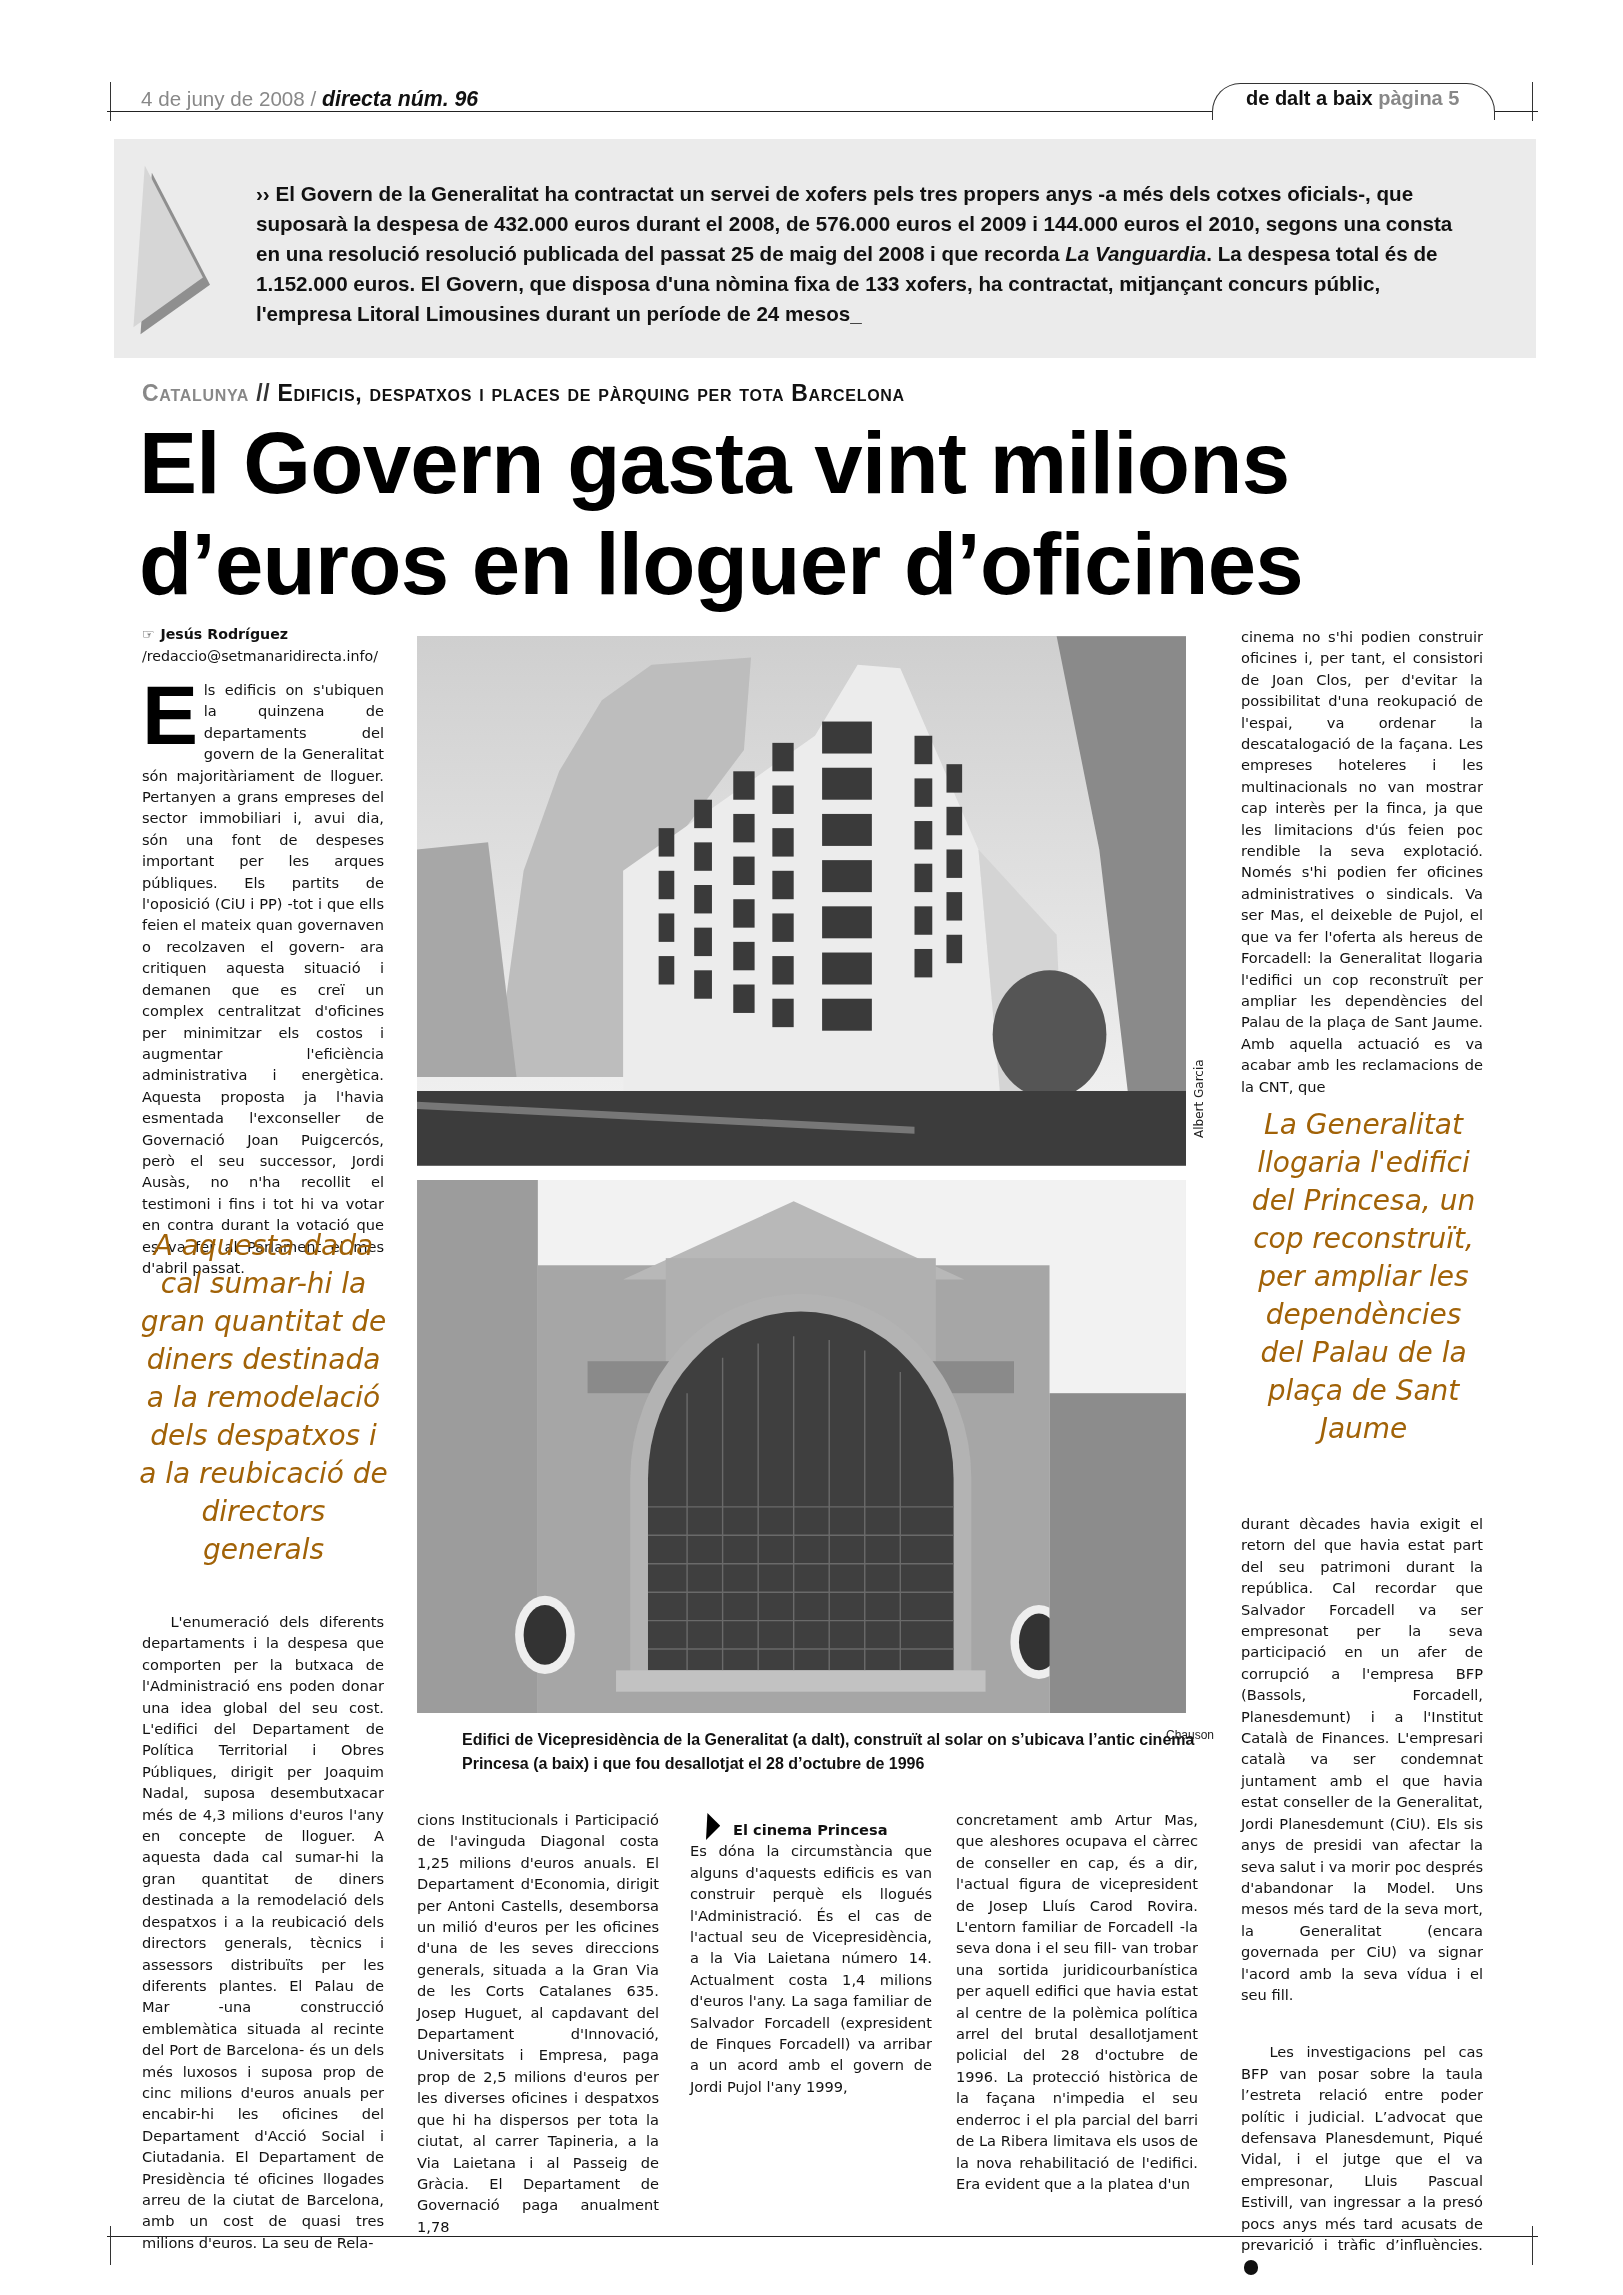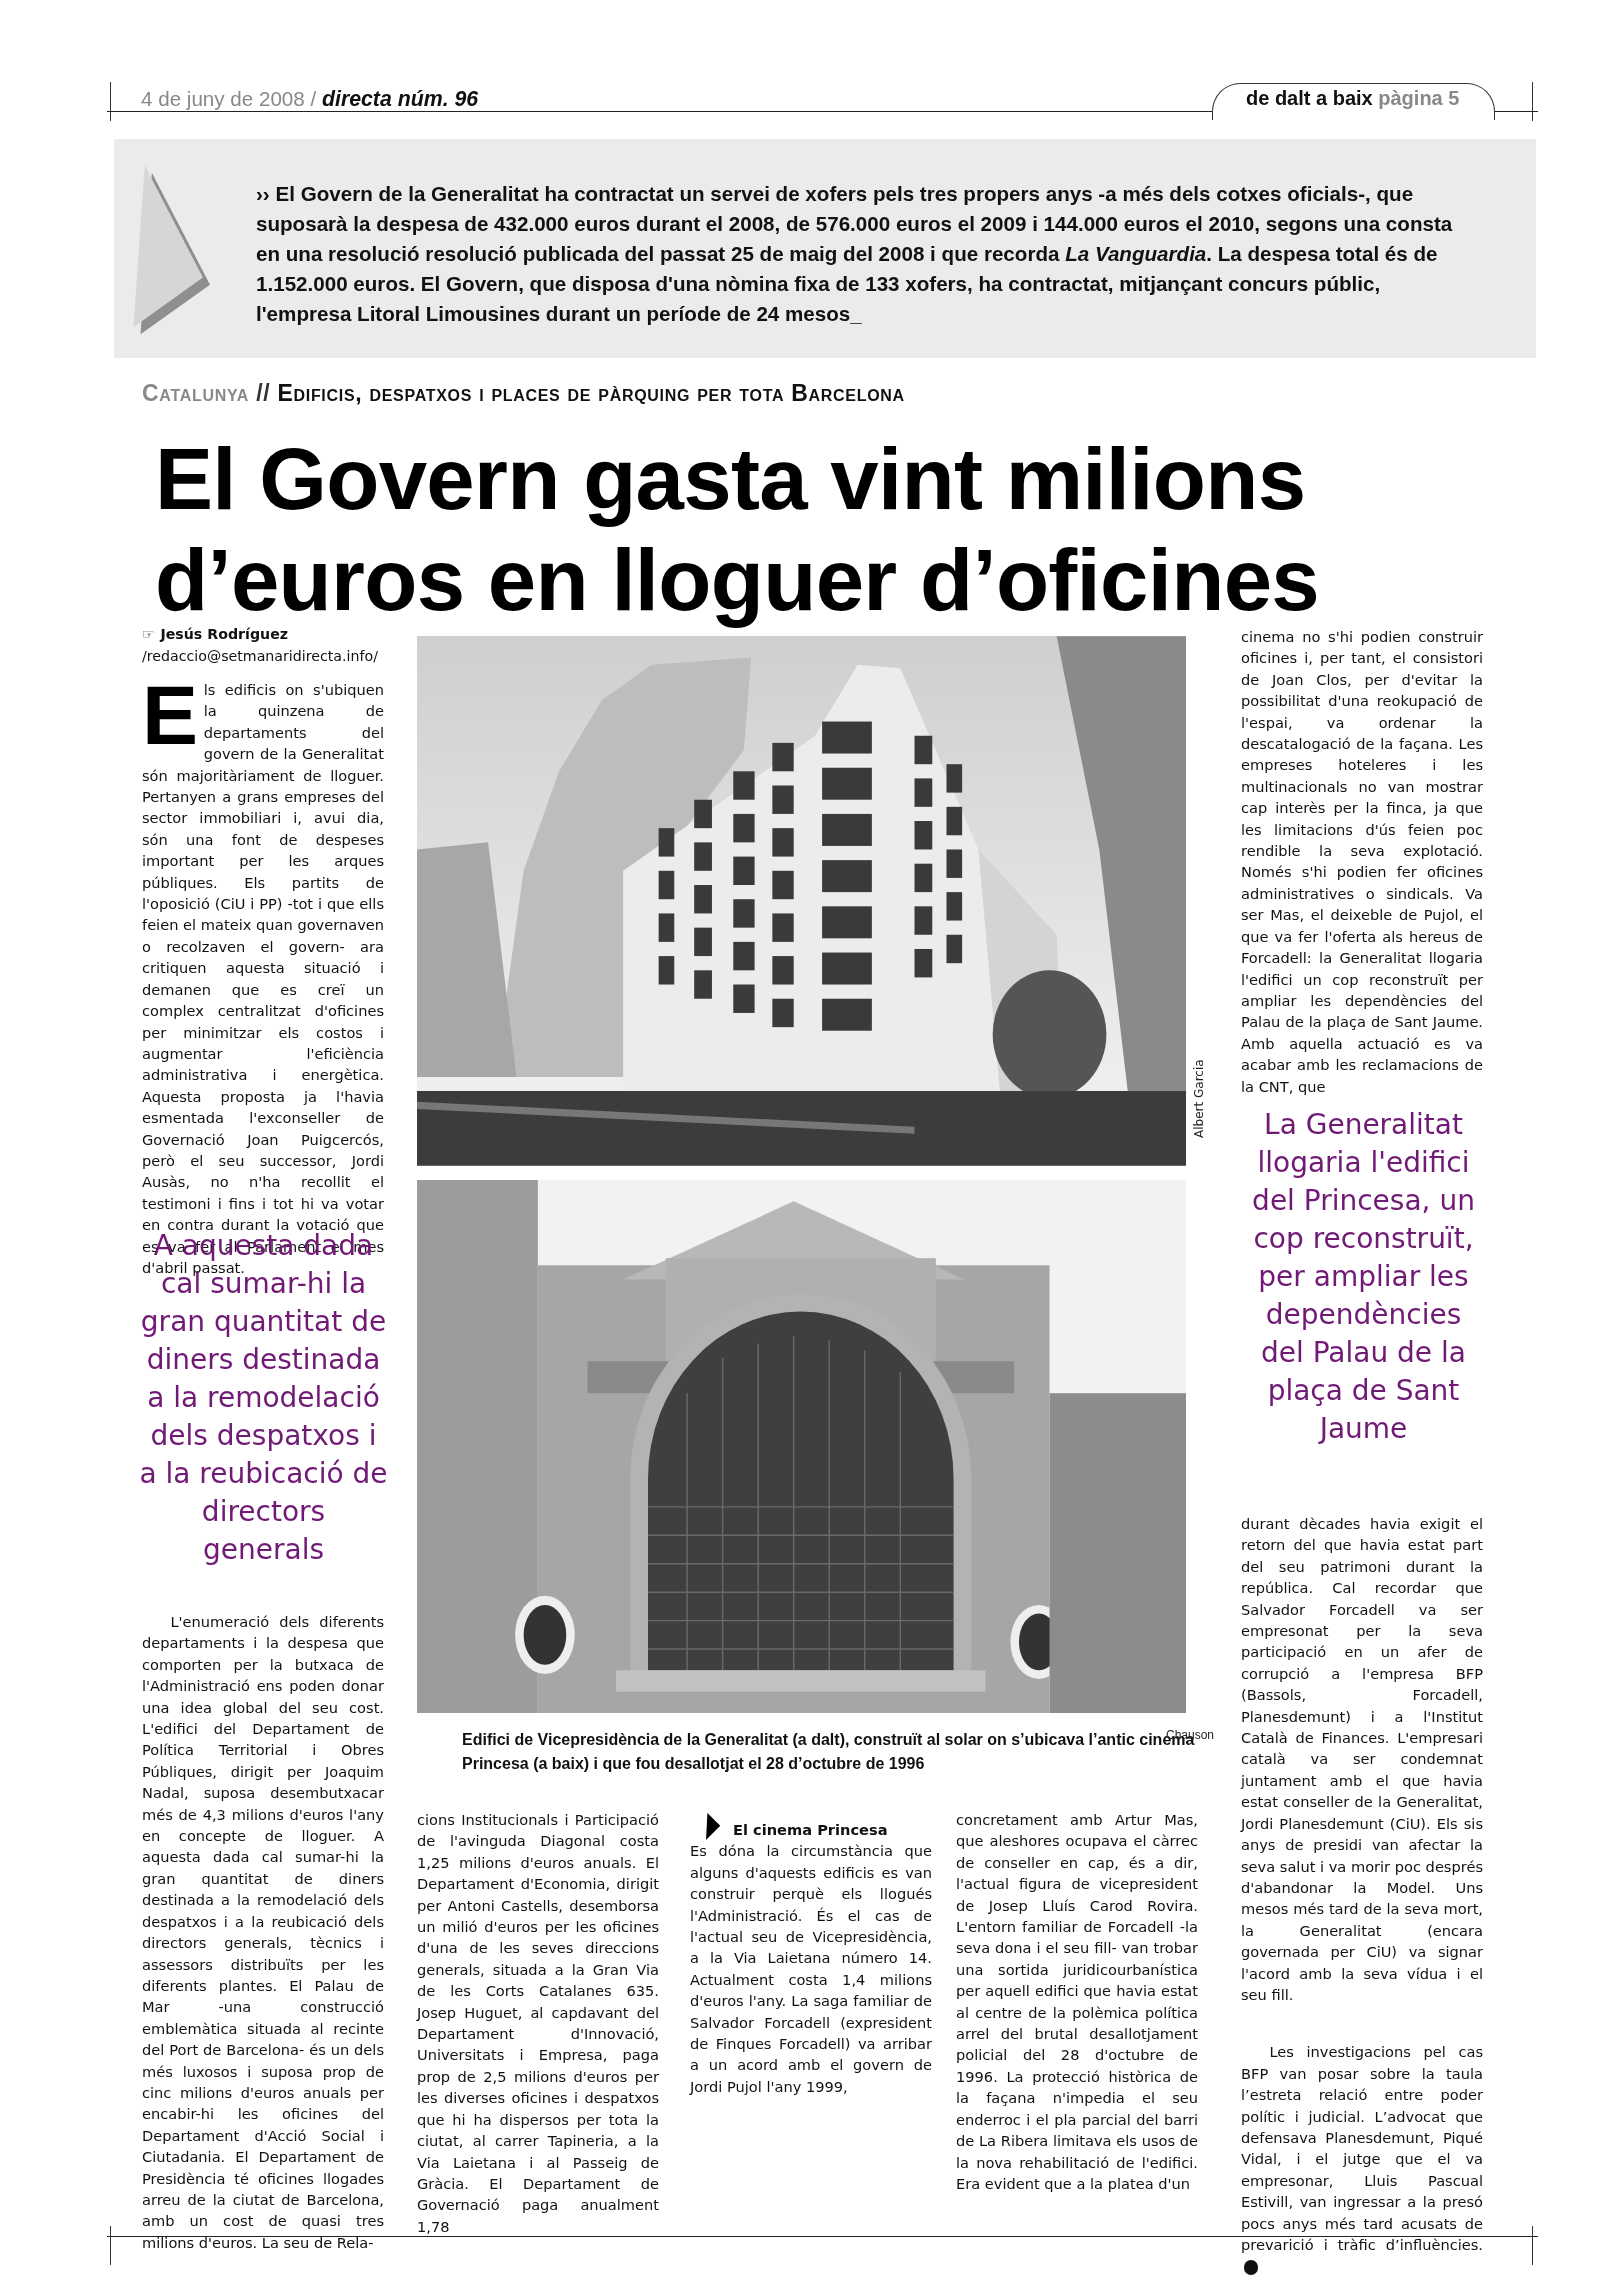--- a/index.html
+++ b/index.html
@@ -51,21 +51,21 @@
   .byline .author { font-weight: bold; }
   .byline .email { display: block; margin-top: 5.7px; }
 
   
   .col { position: absolute; font-family: "DejaVu Sans", sans-serif; font-size: 14.6px; line-height: 21.4px; text-align: justify; color: #111; hyphens: auto; }
   .col p { margin: 0; }
   .col .indent { text-indent: 28.4px; margin-top: 36px; }
   .dropcap { float: left; font-family: "Liberation Sans", sans-serif; font-weight: bold; font-size: 84px; line-height: 65px; margin: 4.3px 5.7px 0 0; color: #000; }
 
   .pull {
-    position: absolute; font-family: "DejaVu Sans", sans-serif; color: #701a75;
+    position: absolute; font-family: "DejaVu Sans", sans-serif; font-style: italic; color: #a16207;
     font-size: 28px; line-height: 38px; text-align: center;
   }
 
   
   .photo { position: absolute; overflow: hidden; background: #ccc; }
   .credit-v { position: absolute; font-size: 12px; color: #222; transform: rotate(-90deg); transform-origin: left top; white-space: nowrap; }
   .caption { position: absolute; left: 418px; top: 1728px; width: 747px; font-family: "Liberation Sans", sans-serif; font-weight: bold; font-size: 16px; line-height: 23.5px; color: #111; margin-left: 44px; }
   .credit-h { position: absolute; left: 1166px; top: 1728px; font-size: 12px; color: #222; font-family: "Liberation Sans", sans-serif; }
 
   .subhead { font-weight: bold; font-size: 14.6px; margin: 10px 0 0 16px; position: relative; padding-left: 27px; }
@@ -102,21 +102,21 @@
 <div class="lead-text">
   <span>››</span>
   <span>El Govern de la Generalitat ha contractat un servei de xofers pels tres propers anys -a més dels cotxes oficials-, que suposarà la despesa de 432.000 euros durant el 2008, de 576.000 euros el 2009 i 144.000 euros el 2010, segons una consta en una resolució resolució publicada del passat 25 de maig del 2008 i que recorda </span><i>La Vanguardia</i><span>. La despesa total és de 1.152.000 euros. El Govern, que disposa d'una nòmina fixa de 133 xofers, ha contractat, mitjançant concurs públic, l'empresa Litoral Limousines durant un període de 24 mesos_</span>
 </div>
 
 <div class="kicker">
   <span class="cat">Catalunya</span>
   <span class="sep">//</span>
   <span class="sub">Edificis, despatxos i places de pàrquing per tota Barcelona</span>
 </div>
-<h1 class="headline" style="margin:16px;">
+<h1 class="headline" style="margin:0;">
   <span>El Govern gasta vint milions</span><br>
   <span>d’euros en lloguer d’oficines</span>
 </h1>
 
 <div class="byline">
   <span class="hand">☞</span><span class="author">Jesús Rodríguez</span>
   <span class="email">/redaccio@setmanaridirecta.info/</span>
 </div>
 
 <div class="col" style="left:142px; top:679px; width:242px;">

